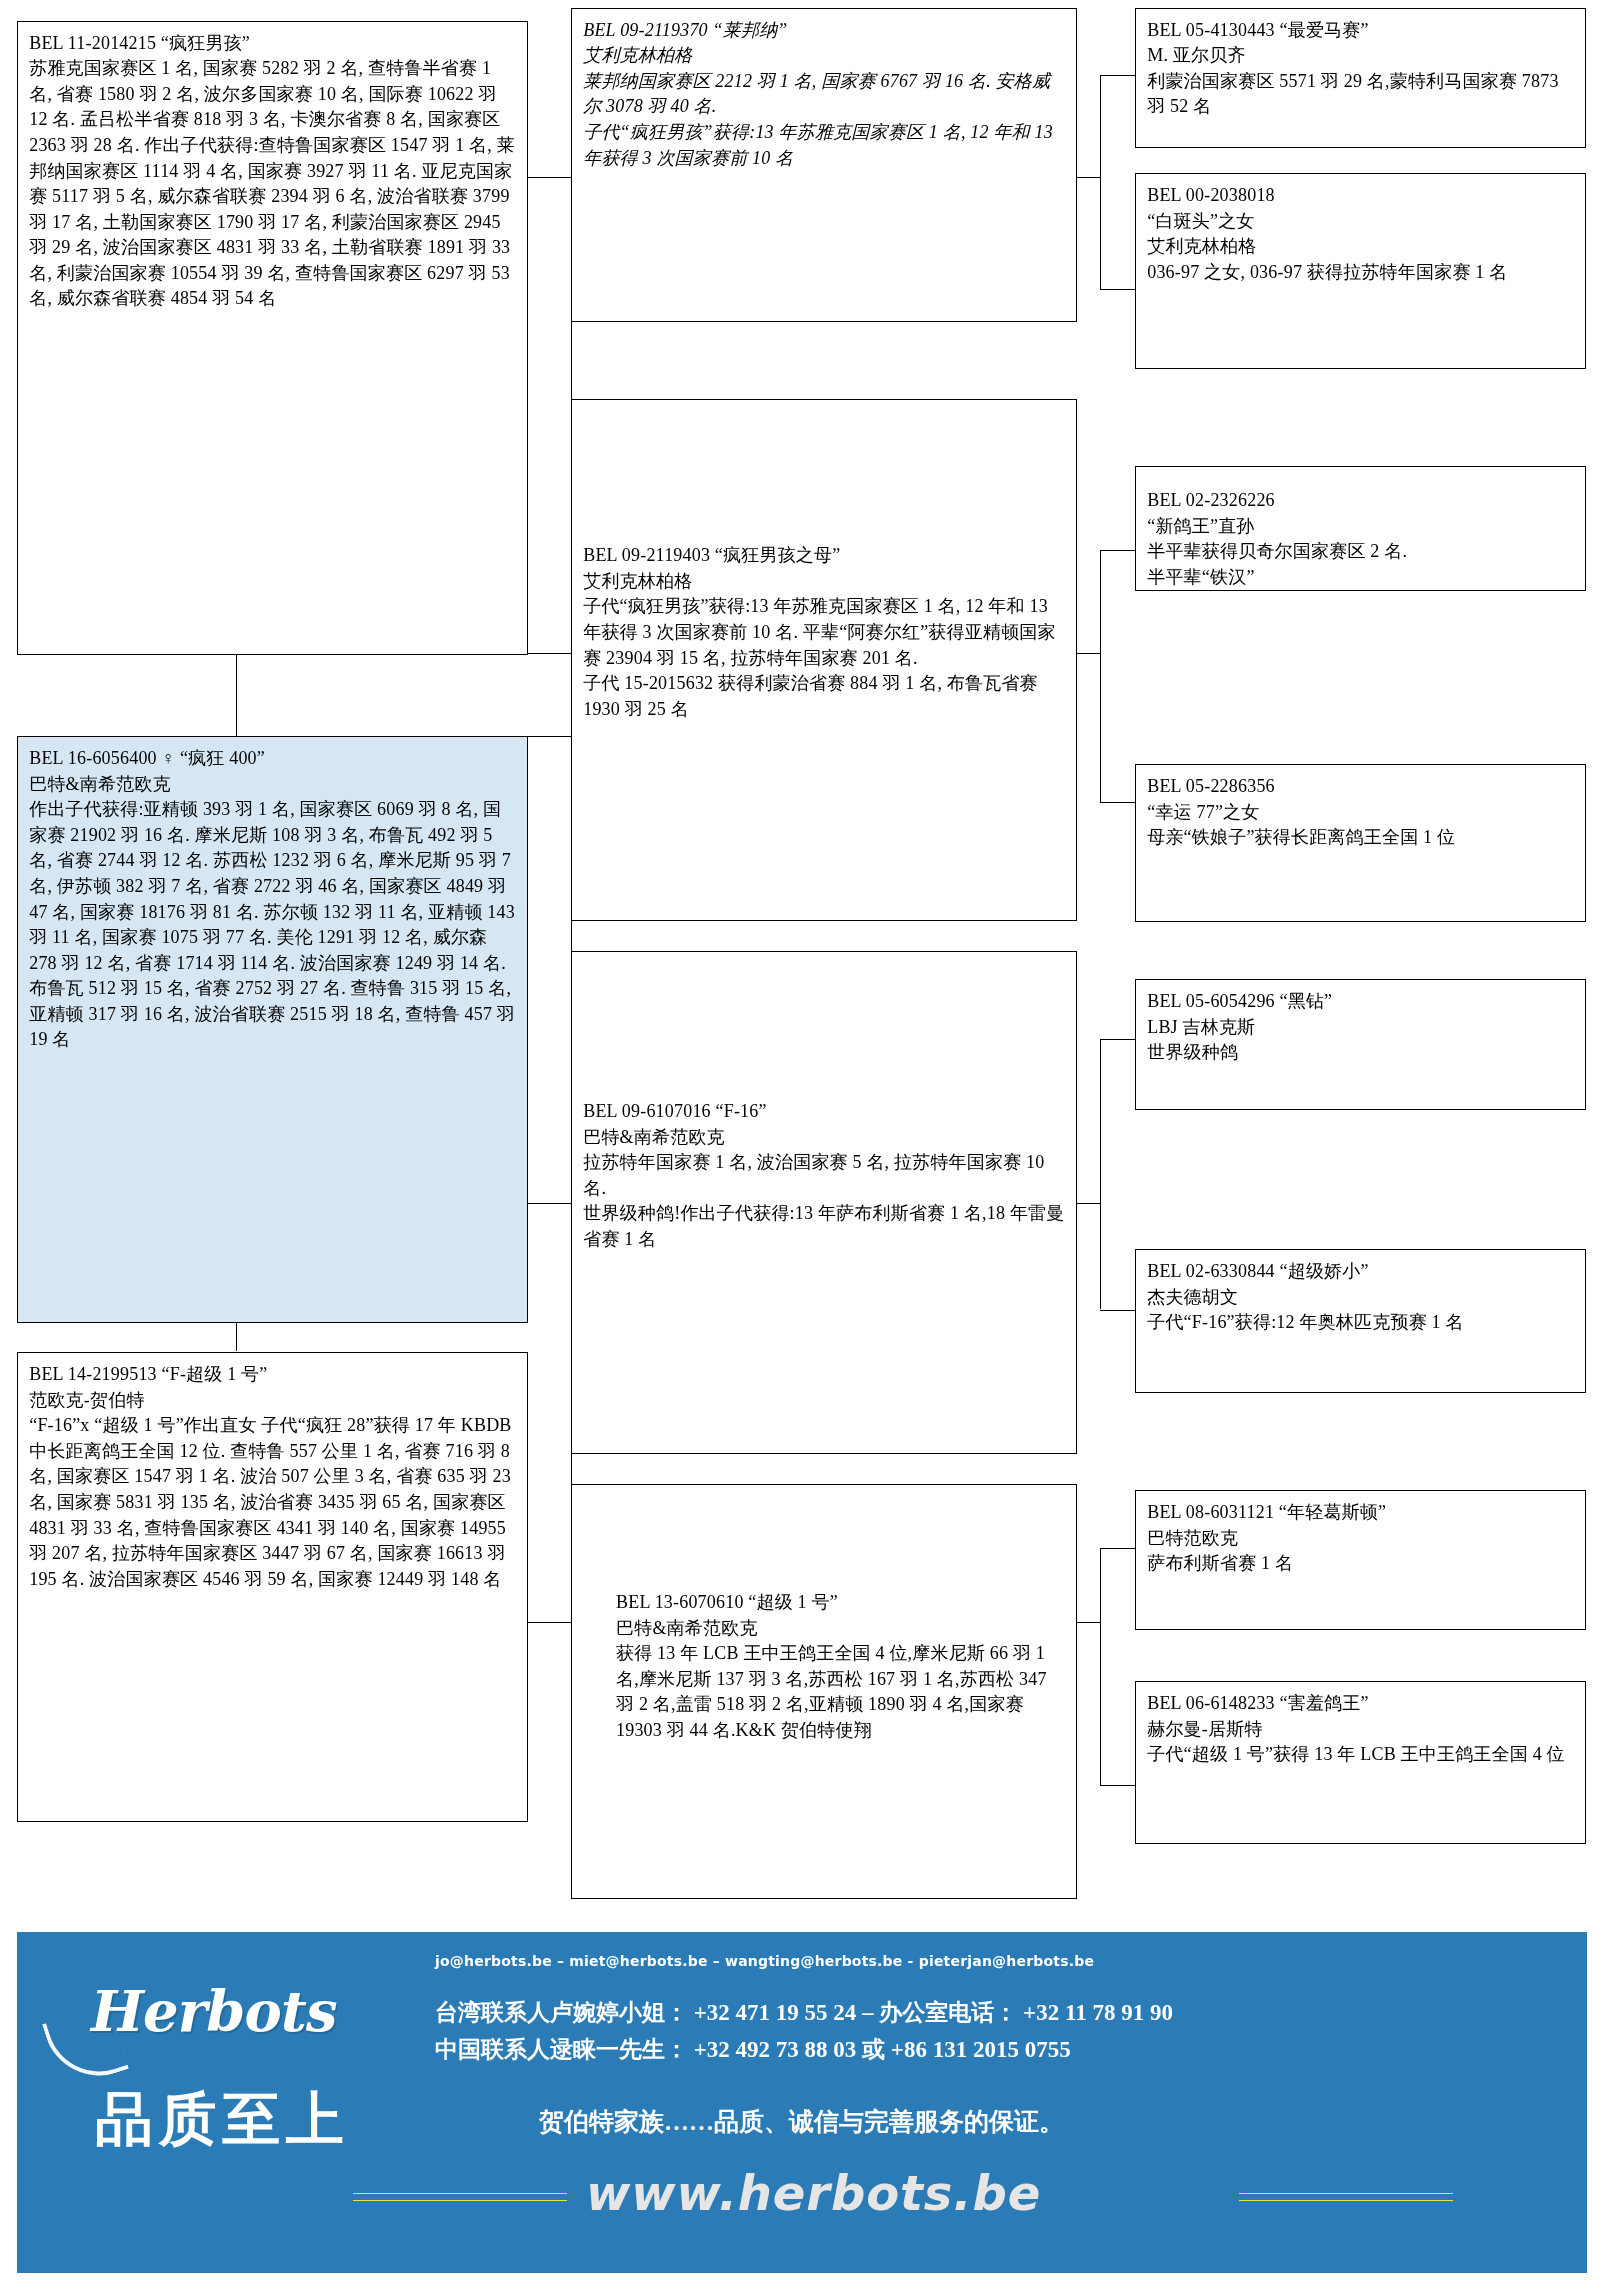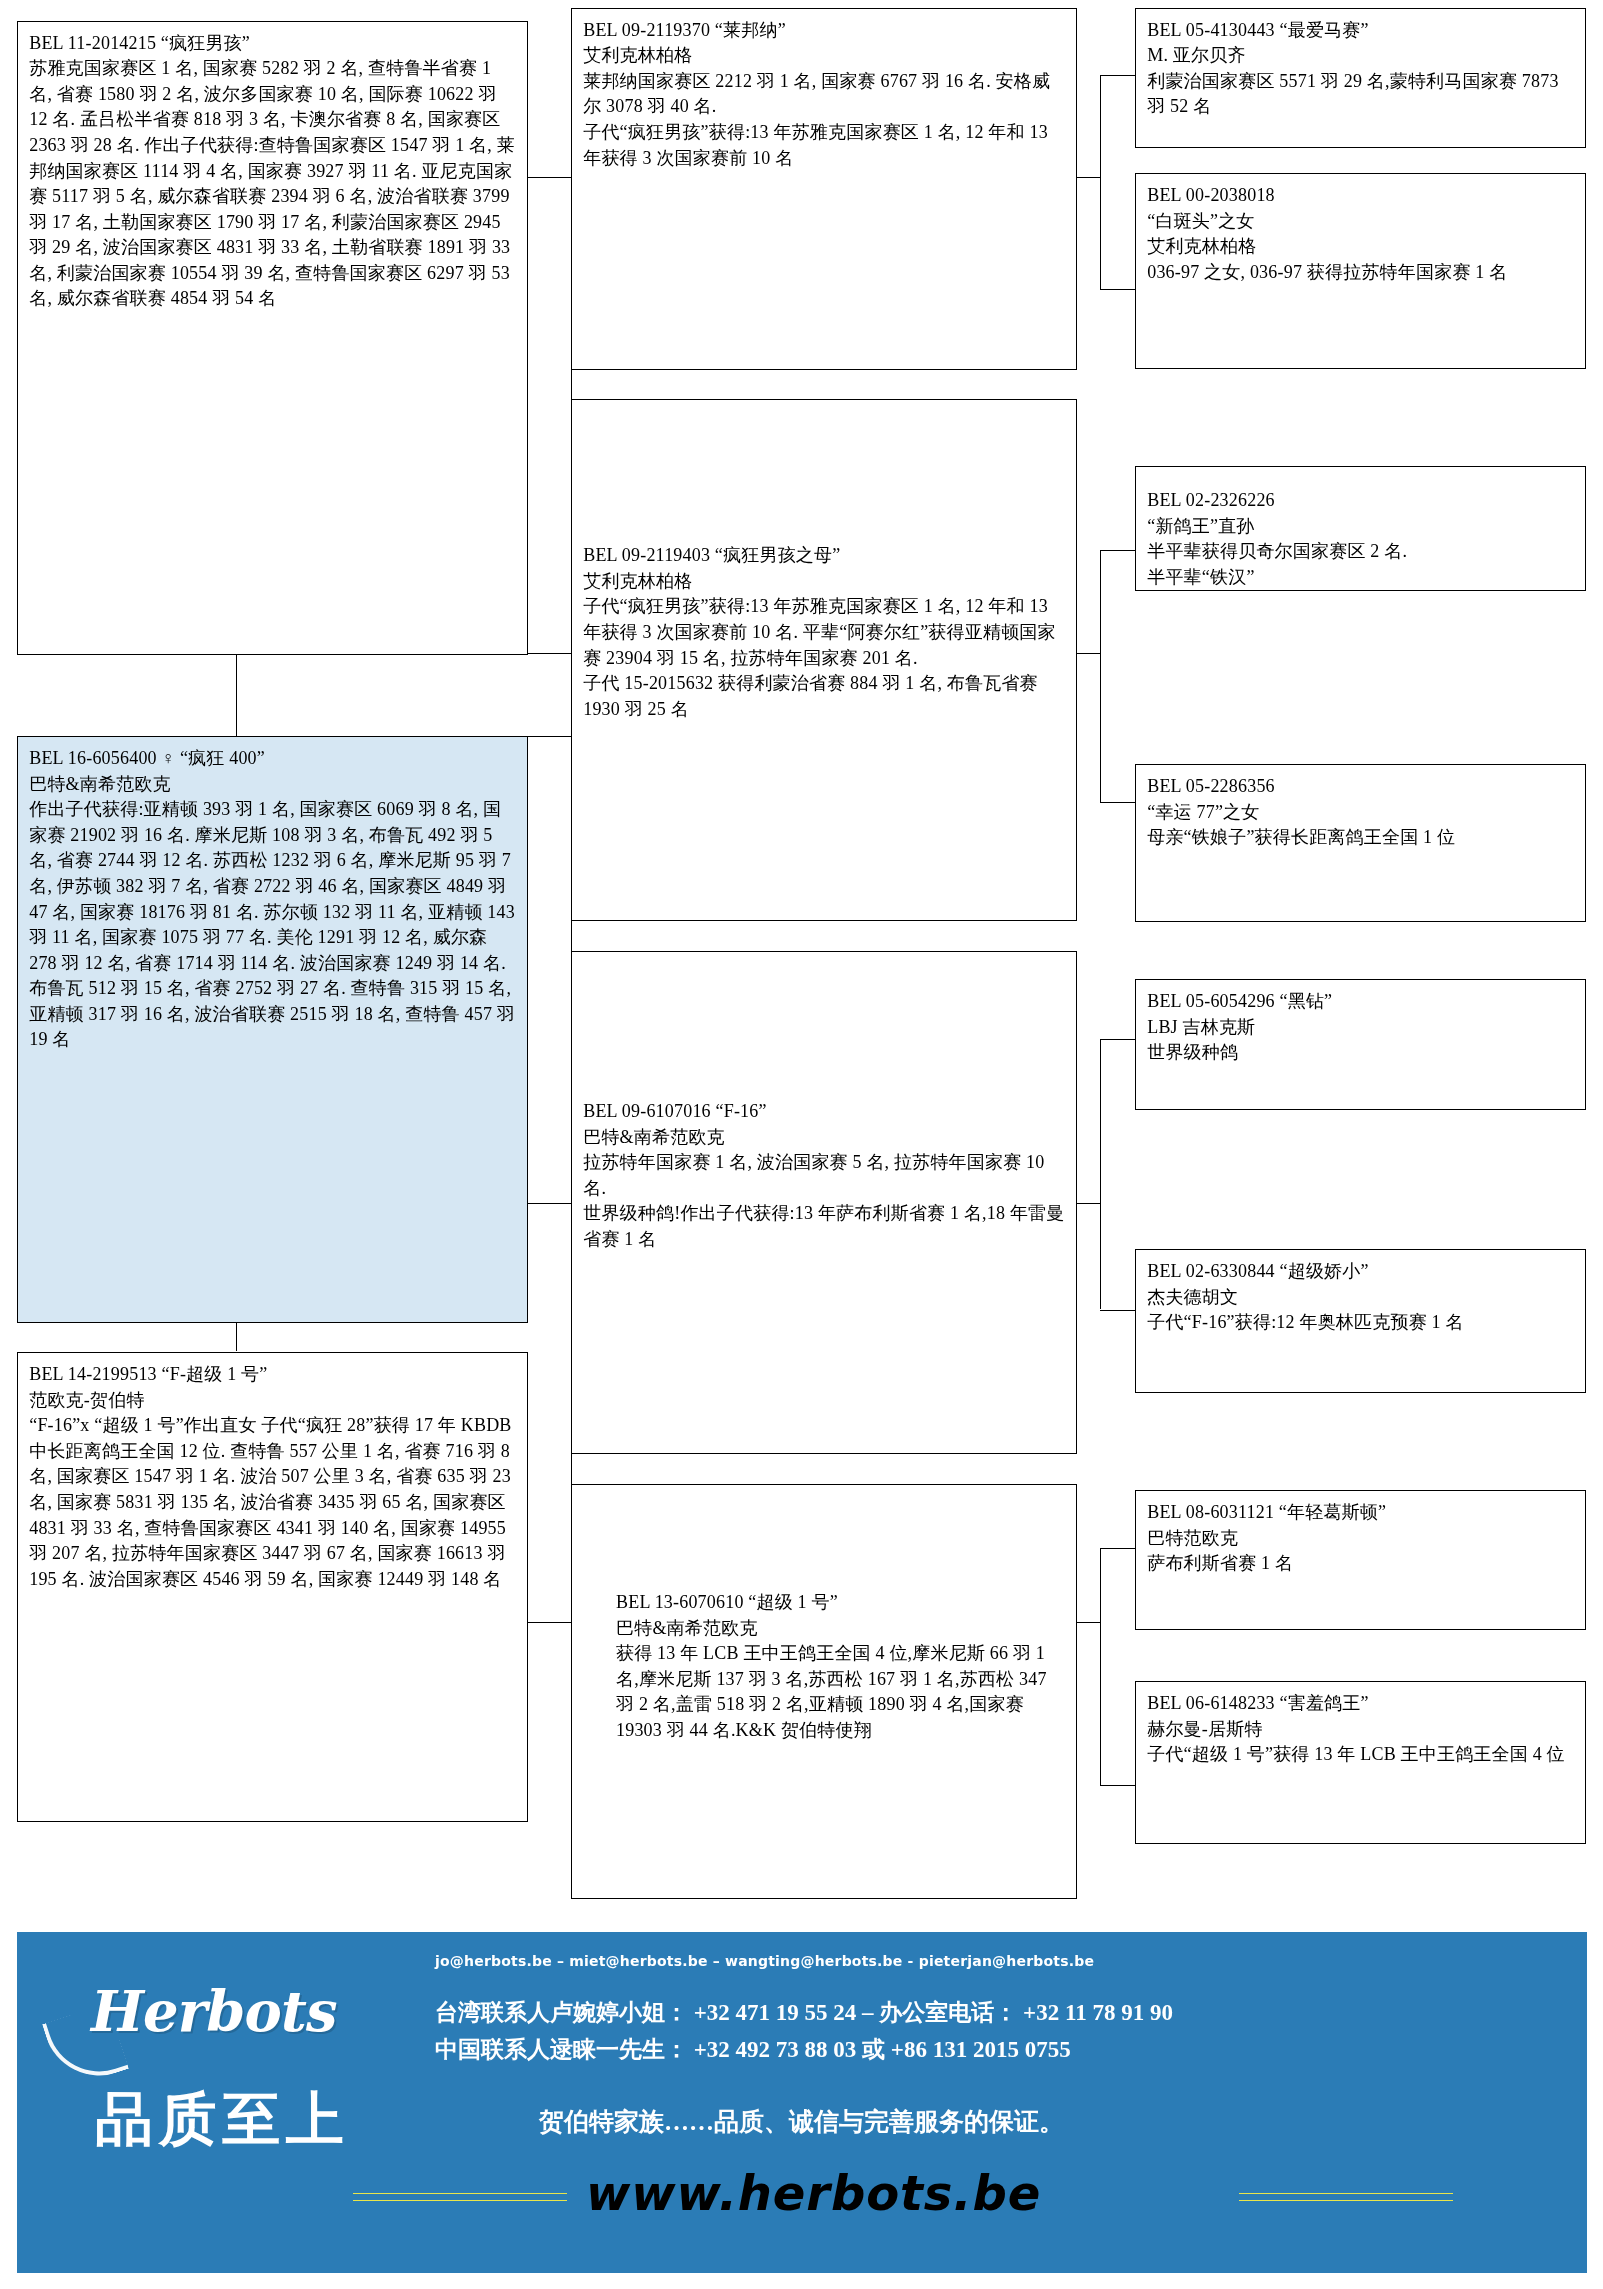--- a/index.html
+++ b/index.html
@@ -68,21 +68,21 @@
   #banner .slogan{
     position:absolute;left:522px;top:173px;width:1025px;
     color:#fff;font-family:"Liberation Serif", serif;
     font-weight:bold;font-size:25px;
   }
   #banner .urlrow{
     position:absolute;left:280px;top:233px;width:1240px;height:65px;
   }
   #banner .url{
     position:absolute;left:289px;top:0;
-    color:#000000;font-family:"DejaVu Sans", sans-serif;
+    color:#e5e5e5;font-family:"DejaVu Sans", sans-serif;
     font-style:italic;font-weight:bold;font-size:48px;letter-spacing:0.9px;
   }
   #banner .rule{
     position:absolute;top:28px;height:5.6px;border-top:1.9px solid #e9e54a;border-bottom:1.9px solid #e9e54a;
   }
   #banner .rule.left{left:56px;width:214px;}
   #banner .rule.right{left:942px;width:214px;}
 </style>
 </head>
 <body>
@@ -131,21 +131,21 @@
     <div>巴特&amp;南希范欧克</div>
     <div style="white-space:pre-wrap;">作出子代获得:亚精顿 393 羽 1 名, 国家赛区 6069 羽 8 名, 国家赛 21902 羽 16 名. 摩米尼斯 108 羽 3 名, 布鲁瓦 492 羽 5 名, 省赛 2744 羽 12 名. 苏西松 1232 羽 6 名, 摩米尼斯 95 羽 7 名, 伊苏顿 382 羽 7 名, 省赛 2722 羽 46 名, 国家赛区 4849 羽 47 名, 国家赛 18176 羽 81 名. 苏尔顿 132 羽 11 名, 亚精顿 143 羽 11 名, 国家赛 1075 羽 77 名. 美伦 1291 羽 12 名, 威尔森 278 羽 12 名, 省赛 1714 羽 114 名. 波治国家赛 1249 羽 14 名. 布鲁瓦 512 羽 15 名, 省赛 2752 羽 27 名. 查特鲁 315 羽 15 名, 亚精顿 317 羽 16 名, 波治省联赛 2515 羽 18 名, 查特鲁 457 羽 19 名</div>
   </div>
 
   <div class="box" style="left:17px;top:1352px;width:511px;height:470px;">
     <div>BEL 14-2199513   “F-超级 1 号”</div>
     <div>范欧克-贺伯特</div>
     <div style="white-space:pre-wrap;">“F-16”x “超级 1 号”作出直女 子代“疯狂 28”获得 17 年 KBDB 中长距离鸽王全国 12 位. 查特鲁 557 公里 1 名, 省赛 716 羽 8 名, 国家赛区 1547 羽 1 名. 波治 507 公里 3 名, 省赛 635 羽 23 名, 国家赛 5831 羽 135 名, 波治省赛 3435 羽 65 名, 国家赛区 4831 羽 33 名, 查特鲁国家赛区 4341 羽 140 名, 国家赛 14955 羽 207 名, 拉苏特年国家赛区 3447 羽 67 名, 国家赛 16613 羽 195 名. 波治国家赛区 4546 羽 59 名, 国家赛 12449 羽 148 名</div>
   </div>
 
-  <div class="box" style="left:571px;top:7.5px;width:506px;height:362px;">
+  <div class="box" style="left:571px;top:7.5px;width:506px;height:314px;font-style:italic;">
     <div>BEL 09-2119370   “莱邦纳”</div>
     <div>艾利克林柏格</div>
     <div style="white-space:pre-wrap;">莱邦纳国家赛区 2212 羽 1 名, 国家赛 6767 羽 16 名. 安格威尔 3078 羽 40 名.
 子代“疯狂男孩”获得:13 年苏雅克国家赛区 1 名, 12 年和 13 年获得 3 次国家赛前 10 名</div>
   </div>
 
   <div class="box" style="left:571px;top:399px;width:506px;height:522px;">
     <div style="height:447px;display:flex;flex-direction:column;justify-content:center;">
       <div>BEL 09-2119403   “疯狂男孩之母”</div>
       <div>艾利克林柏格</div>

